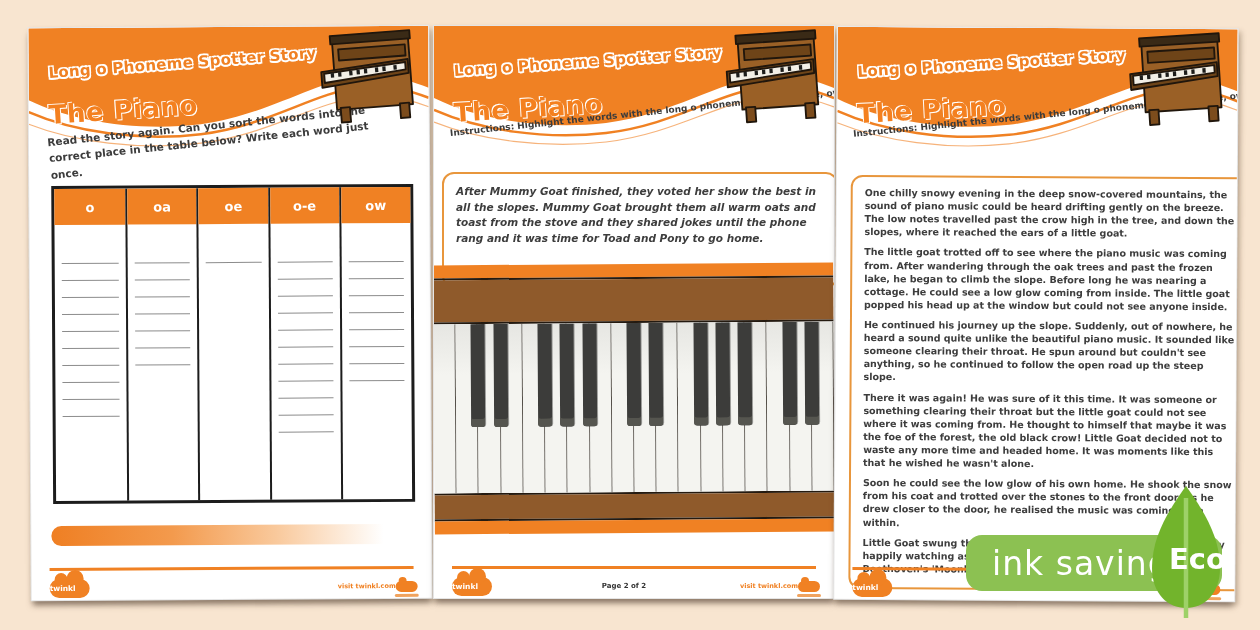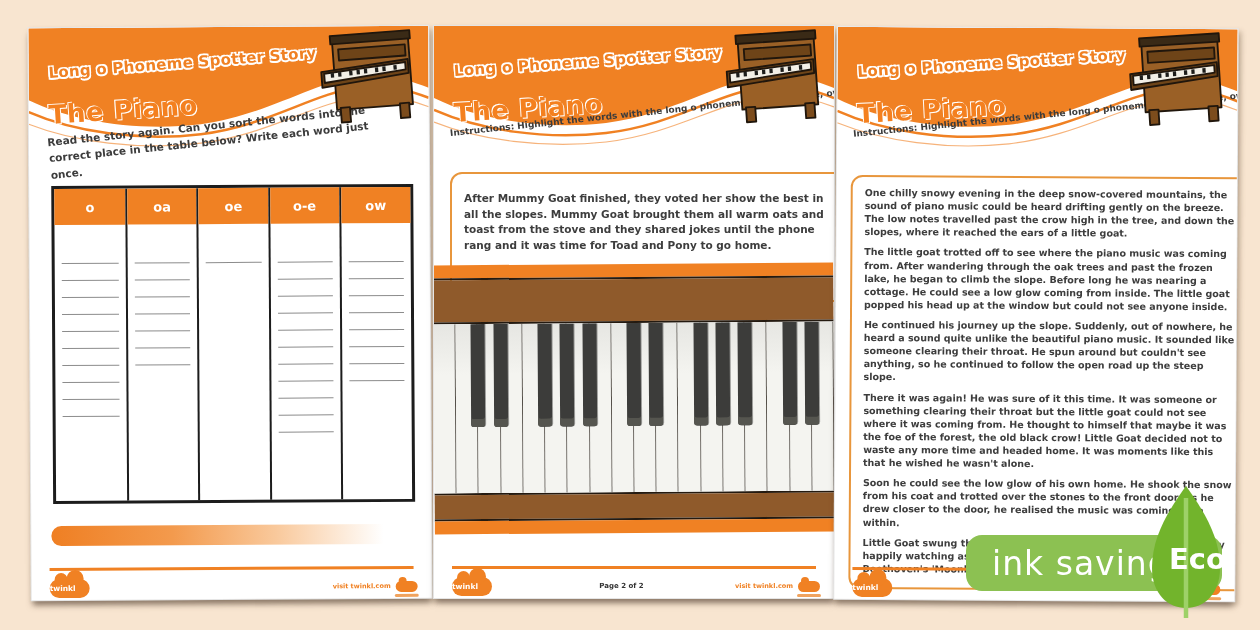--- a/index.html
+++ b/index.html
@@ -42,30 +42,30 @@
 
   
   .footer-rule{position:absolute;left:18px;right:18px;top:540px;height:2.5px;background:#f08123;}
   .footer{position:absolute;left:18px;right:14px;top:548px;height:24px;display:flex;
      align-items:center;justify-content:space-between;}
   .cloud{position:relative;width:40px;height:19px;background:#f08123;border-radius:10px;}
   .cloud::before{content:"";position:absolute;left:5px;top:-6px;width:13px;height:13px;background:#f08123;border-radius:50%;}
   .cloud::after{content:"";position:absolute;left:17px;top:-9px;width:17px;height:17px;background:#f08123;border-radius:50%;}
   .cloud span{position:absolute;left:0;right:0;top:5px;text-align:left;color:#fff;font-size:7.5px;font-weight:bold;z-index:1;}
   .page-label{font-size:7px;font-weight:bold;color:#333;margin-left:16px;}
-  .footer-right{display:flex;align-items:center;gap:5px;}
+  .footer-right{display:flex;align-items:center;}
   .visit{font-size:6.5px;font-weight:bold;color:#f08123;}
   .minicloud{position:relative;width:22px;height:11px;background:#f08123;border-radius:6px;}
   .minicloud::before{content:"";position:absolute;left:3px;top:-4px;width:8px;height:8px;background:#f08123;border-radius:50%;}
   .minicloud::after{content:"";position:absolute;left:-1px;bottom:-5px;width:24px;height:3px;background:#f0a35e;border-radius:2px;}
 
   
   .story-box{position:absolute;border:2.5px solid #e8963c;border-radius:12px;background:#fff;
      color:#3d3d3d;font-weight:bold;}
-  .box-2{left:16px;top:146px;width:368px;min-height:92px;padding:17px 12px;font-size:10.5px;line-height:1.48;}
+  .box-2{left:8px;top:146px;width:368px;min-height:92px;padding:10px 12px;font-size:10.5px;line-height:1.48;font-style:italic;}
   .box-3{left:14px;top:148px;width:372px;height:392px;padding:9px 12px;font-size:9.5px;line-height:1.38;}
   .box-3 p, .box-2 p{margin:0 0 7px 0;}
 
   
   .keyboard{position:absolute;left:0;top:238px;width:400px;height:272px;transform:rotate(-0.4deg);}
   .band-orange{height:13px;background:#f08123;}
   .band-dark{height:2px;background:#241a10;}
   .band-brown-top{height:42px;background:#8f5a2b;}
   .band-brown-bot{height:24px;background:#8f5a2b;}
   .keys{position:relative;height:169px;background:#f1f1ee;overflow:hidden;}

